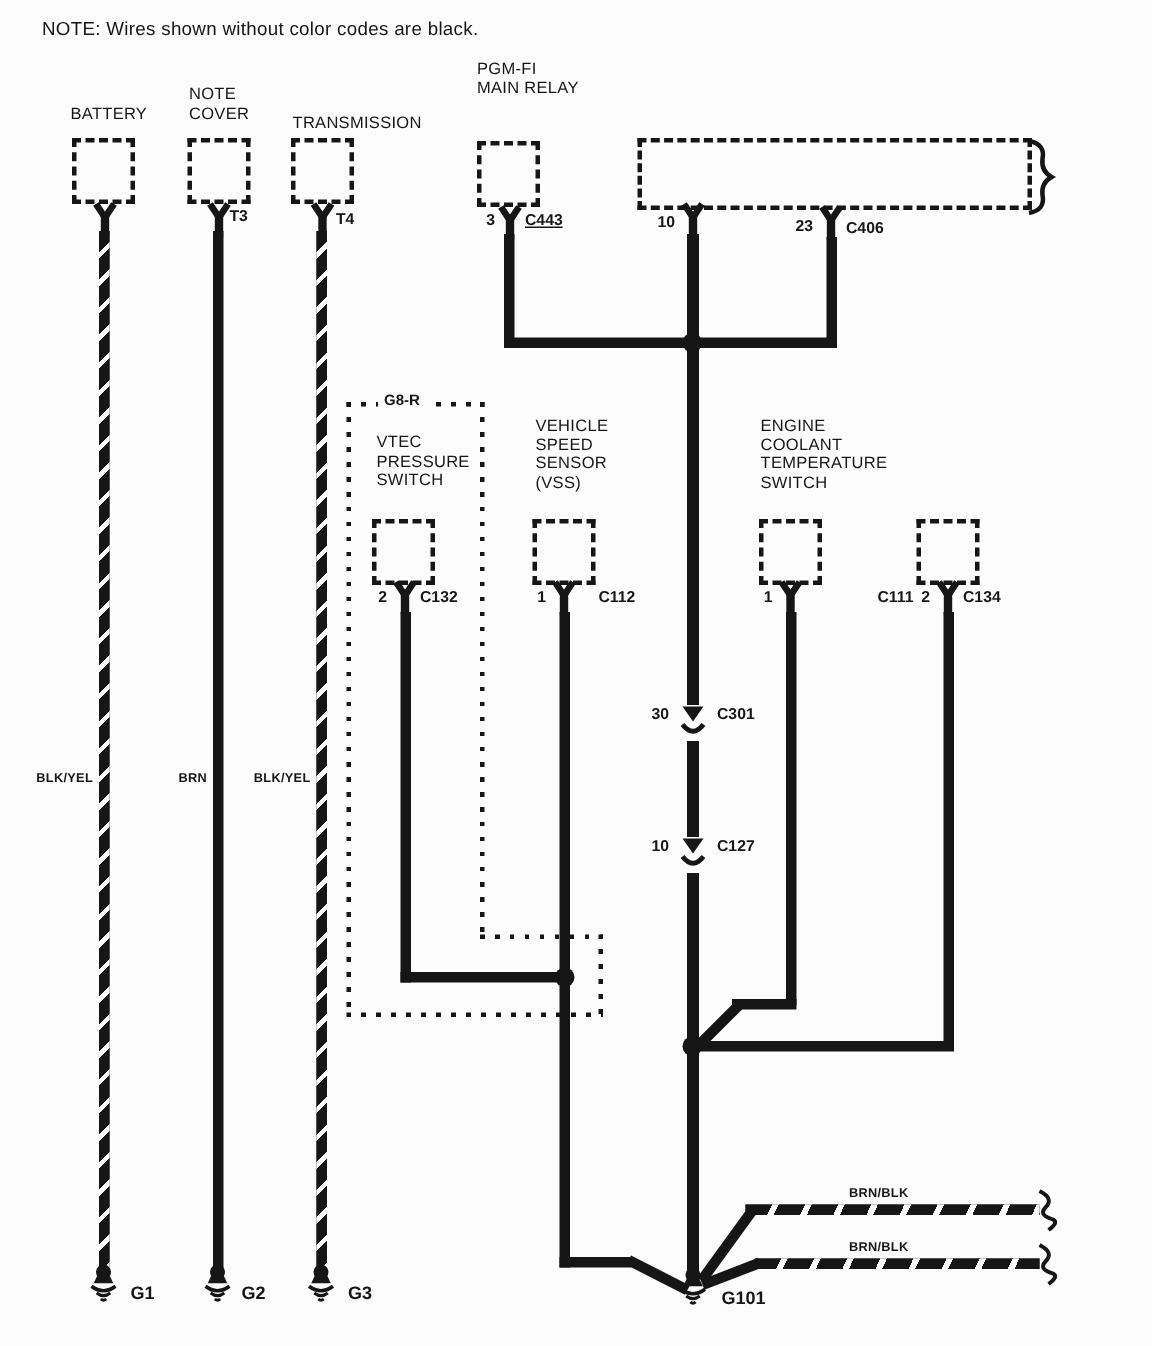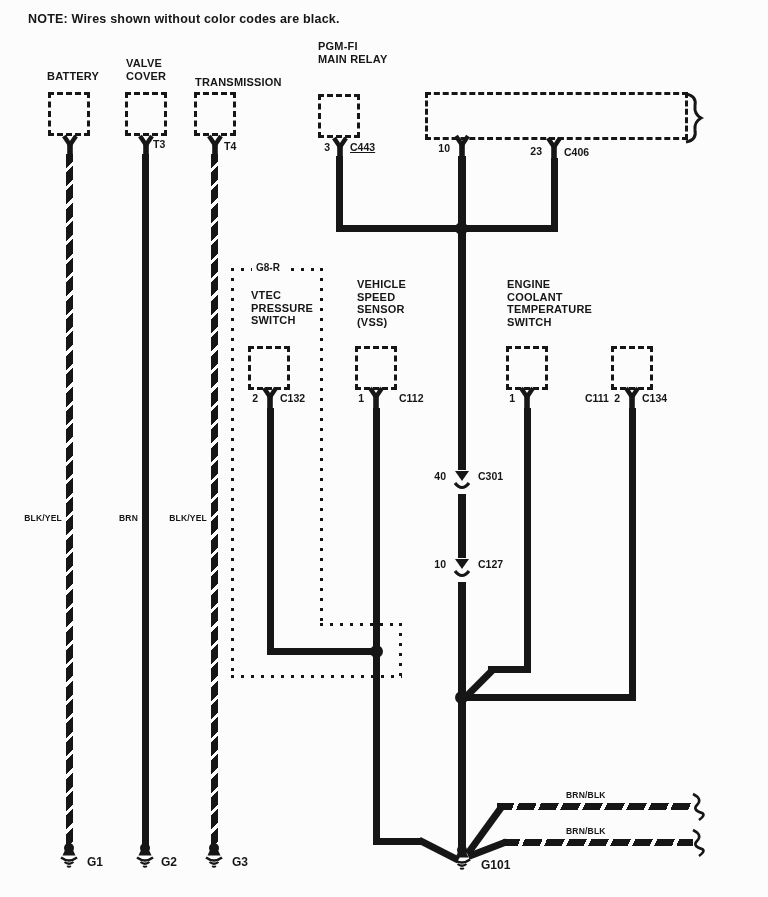--- a/index.html
+++ b/index.html
@@ -3,21 +3,21 @@
 <meta charset="utf-8">
 <style>
   html,body{margin:0;padding:0;}
   #stage{
     position:relative;width:768px;height:897px;overflow:hidden;
     background:#fcfcfc;
     font-family:"Liberation Sans", sans-serif;
     color:#161616;
   }
   .lbl{
-    position:absolute;font-weight:bold;font-size:11px;line-height:1.14;
+    position:absolute;font-weight:normal;font-size:11px;line-height:1.14;
     letter-spacing:.2px;white-space:pre-line;color:#161616;
   }
   .note{font-size:12.5px;letter-spacing:.2px;}
   .num{position:absolute;font-weight:bold;font-size:10.5px;white-space:nowrap;}
   .ra{text-align:right;}
   .cc{position:absolute;font-weight:bold;font-size:8.5px;letter-spacing:.2px;white-space:nowrap;}
   .glbl{position:absolute;font-weight:bold;font-size:12px;white-space:nowrap;}
   .box{position:absolute;border:3px dashed #161616;background:transparent;}
   .wv{position:absolute;width:7px;background:#161616;}
   .wh{position:absolute;height:7px;background:#161616;}
@@ -70,21 +70,21 @@
   <svg class="icon" style="left:62px;top:136px;" width="16" height="22" viewBox="0 0 16 22">
       <use href="#sym-y"></use>
     </svg>
   <div class="wv hatchv" style="left:66px;top:154px;height:692px;"></div>
   <div class="cc ra" style="left:10px;top:513px;width:52px;">BLK/YEL</div>
   <svg class="icon" style="left:58px;top:843px;" width="22" height="26" viewBox="0 0 22 26">
       <use href="#sym-ground"></use>
     </svg>
   <div class="glbl" style="left:87px;top:855px;">G1</div>
 
-  <div class="lbl" style="left:126px;top:57px;">VALVE
+  <div class="lbl" style="left:126px;top:57px;">NOTE
 COVER</div>
   <div class="box" style="left:125px;top:92px;width:36px;height:38px;"></div>
   <svg class="icon" style="left:138px;top:136px;" width="16" height="22" viewBox="0 0 16 22">
       <use href="#sym-y"></use>
     </svg>
   <div class="num" style="left:153px;top:138px;">T3</div>
   <div class="wv" style="left:142px;top:154px;height:692px;"></div>
   <div class="cc ra" style="left:86px;top:513px;width:52px;">BRN</div>
   <svg class="icon" style="left:134px;top:843px;" width="22" height="26" viewBox="0 0 22 26">
       <use href="#sym-ground"></use>
@@ -129,21 +129,21 @@
   <div class="num" style="left:564px;top:146px;">C406</div>
   <div class="wv" style="left:551px;top:158px;height:74px;"></div>
 
   <div class="wh" style="left:340px;top:225px;width:218px;"></div>
   <div class="wv8" style="left:458px;top:156px;height:694px;"></div>
   <div class="dot" style="left:455px;top:222px;"></div>
 
   <svg class="icon" style="left:452px;top:470px;" width="20" height="24" viewBox="0 0 20 24">
       <use href="#sym-conn"></use>
     </svg>
-  <div class="num ra" style="left:420px;top:470px;width:26px;">40</div>
+  <div class="num ra" style="left:420px;top:470px;width:26px;">30</div>
   <div class="num" style="left:478px;top:470px;">C301</div>
   <svg class="icon" style="left:452px;top:558px;" width="20" height="24" viewBox="0 0 20 24">
       <use href="#sym-conn"></use>
     </svg>
   <div class="num ra" style="left:420px;top:558px;width:26px;">10</div>
   <div class="num" style="left:478px;top:558px;">C127</div>
 
   <div class="dlh" style="left:231px;top:268px;width:92px;"></div>
   <div class="dlv" style="left:231px;top:268px;height:410px;"></div>
   <div class="dlv" style="left:320px;top:268px;height:358px;"></div>

